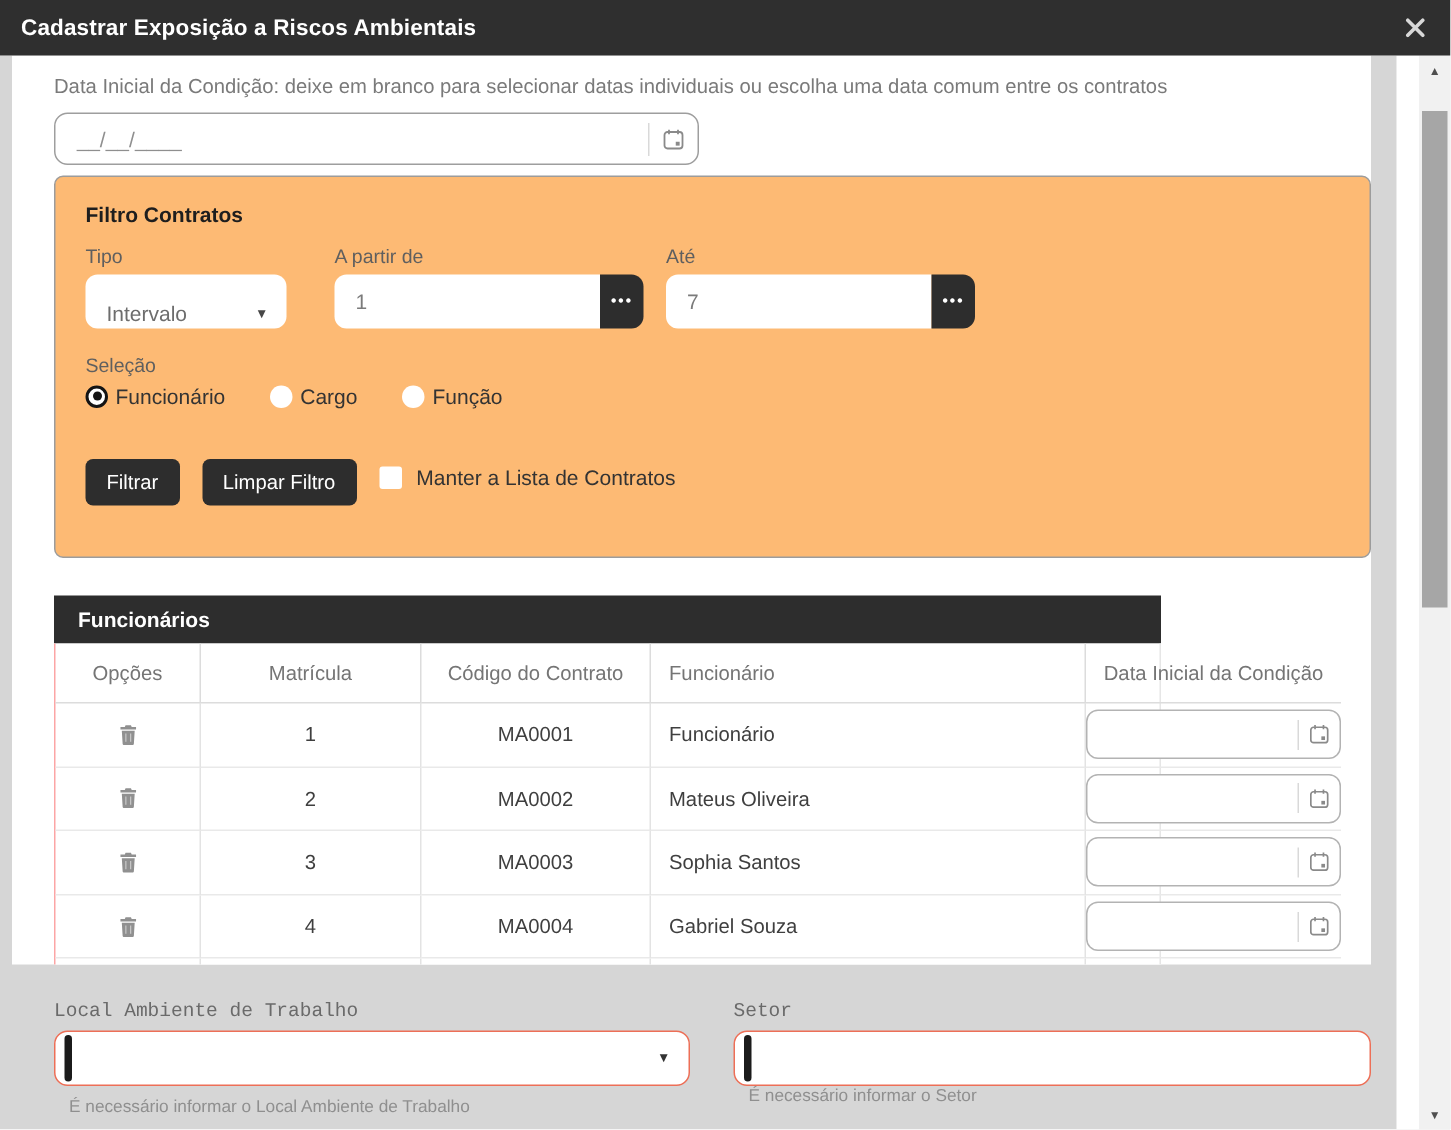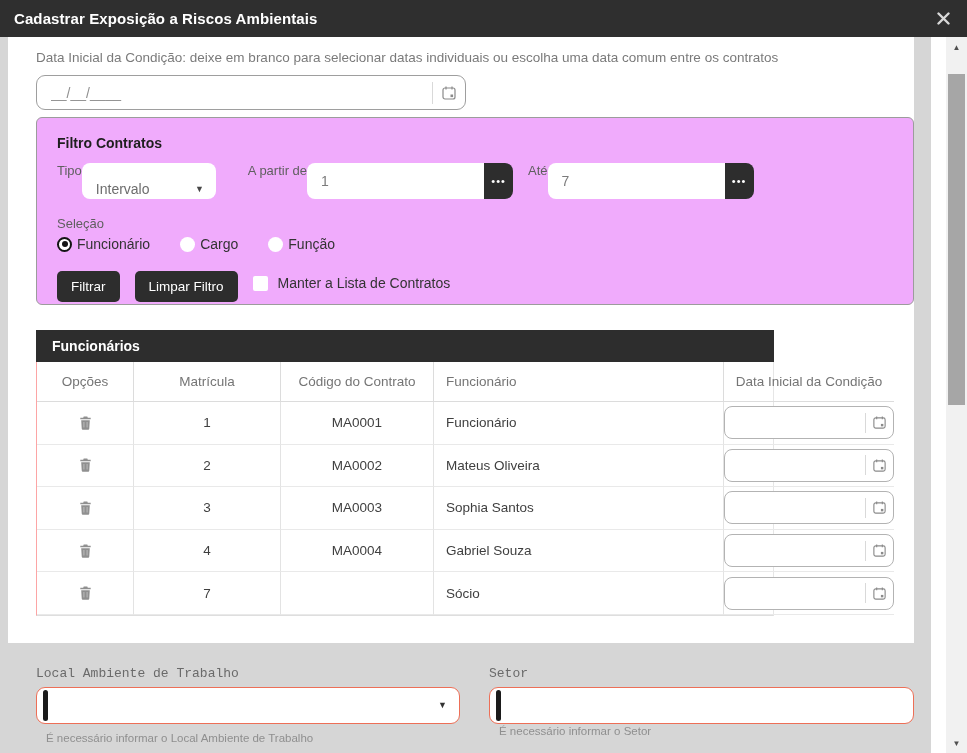--- a/index.html
+++ b/index.html
@@ -32,26 +32,26 @@
   }
   .date-field input {
     border: none; outline: none; flex: 1; font-size: 14px; color: #555;
     font-family: "Liberation Sans", sans-serif; background: transparent;
   }
   .date-field input::placeholder { color: #8f8f8f; }
   .icon-sep { width: 1px; height: 22px; background: #d9d9d9; margin-right: 8px; }
 
   
   .panel {
-    margin-top: 7px; width: 878px; height: 188px; background: #f0abfc;
+    margin-top: 7px; width: 878px; height: 255px; background: #fdba74;
     border: 1px solid #9c9c9c; border-radius: 6px; padding: 17px 20px; overflow: hidden;
   }
   .panel-title { font-size: 14px; font-weight: bold; color: #1e1e1e; }
   .fields-row { display: flex; margin-top: 12px; }
-  .fgroup { display: flex; flex-direction: row; }
+  .fgroup { display: flex; flex-direction: column; }
   .flabel { font-size: 13px; color: #5f5f5f; margin-bottom: 5px; }
   .select-box {
     width: 134px; height: 36px; background: #fff; border-radius: 8px;
     display: flex; align-items: center; padding: 16px 12px 0 14px; cursor: pointer;
   }
   .select-box .sel-text { flex: 1; font-size: 14px; color: #6d6d6d; }
   .caret { font-size: 9px; color: #474747; line-height: 1; }
   .input-group { display: flex; height: 36px; }
   .input-group input {
     width: 177px; height: 36px; border: none; outline: none; background: #fff;
@@ -66,21 +66,21 @@
   .radio-row { display: flex; margin-top: 5px; align-items: center; }
   .radio-item { display: flex; align-items: center; margin-right: 30px; cursor: pointer; }
   .radio-circle {
     width: 15px; height: 15px; border-radius: 50%; background: #fff; margin-right: 5px;
     display: flex; align-items: center; justify-content: center; flex: none;
   }
   .radio-item.checked .radio-circle { border: 2.5px solid #141414; }
   .radio-dot { width: 6px; height: 6px; border-radius: 50%; background: transparent; }
   .radio-item.checked .radio-dot { background: #141414; }
   .radio-label { font-size: 14px; color: #333; }
-  .actions-row { display: flex; margin-top: 19px; align-items: flex-start; }
+  .actions-row { display: flex; margin-top: 34px; align-items: flex-start; }
   .btn {
     background: #2d2d2d; color: #fff; border: none; border-radius: 5px;
     font-size: 13.5px; padding: 8px 14px; margin-right: 15px; cursor: pointer;
     font-family: "Liberation Sans", sans-serif;
   }
   .chk-group { display: flex; align-items: center; margin-top: 4px; cursor: pointer; }
   .checkbox { width: 15px; height: 15px; background: #fff; border-radius: 2px; margin-right: 10px; flex: none; }
   .chk-label { font-size: 14px; color: #333; }
 
   

